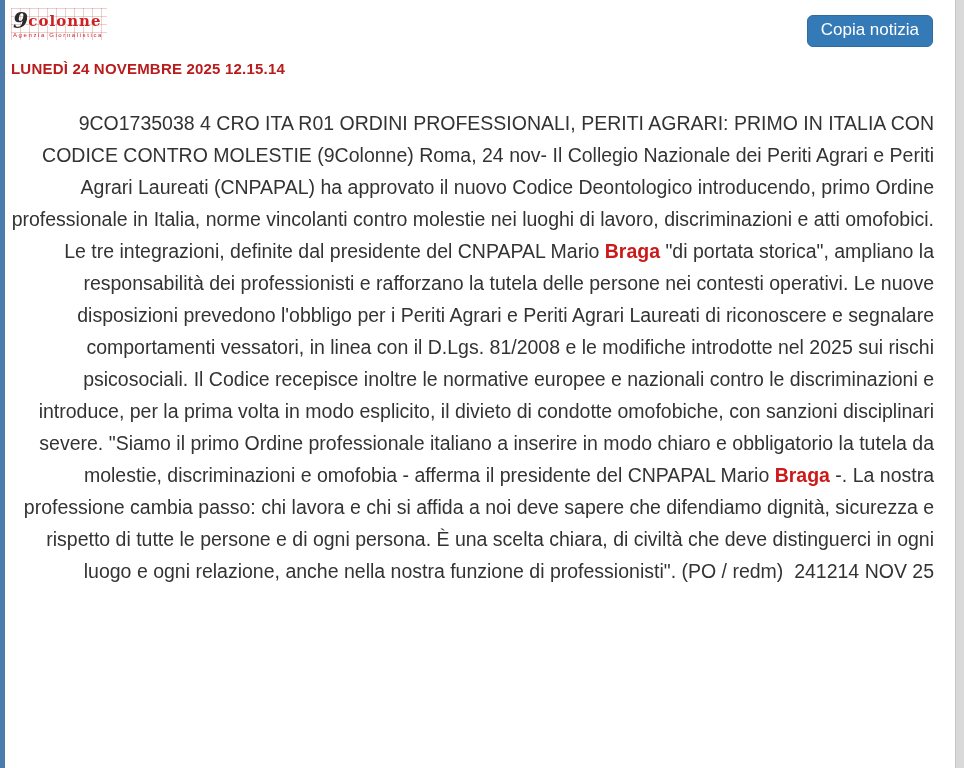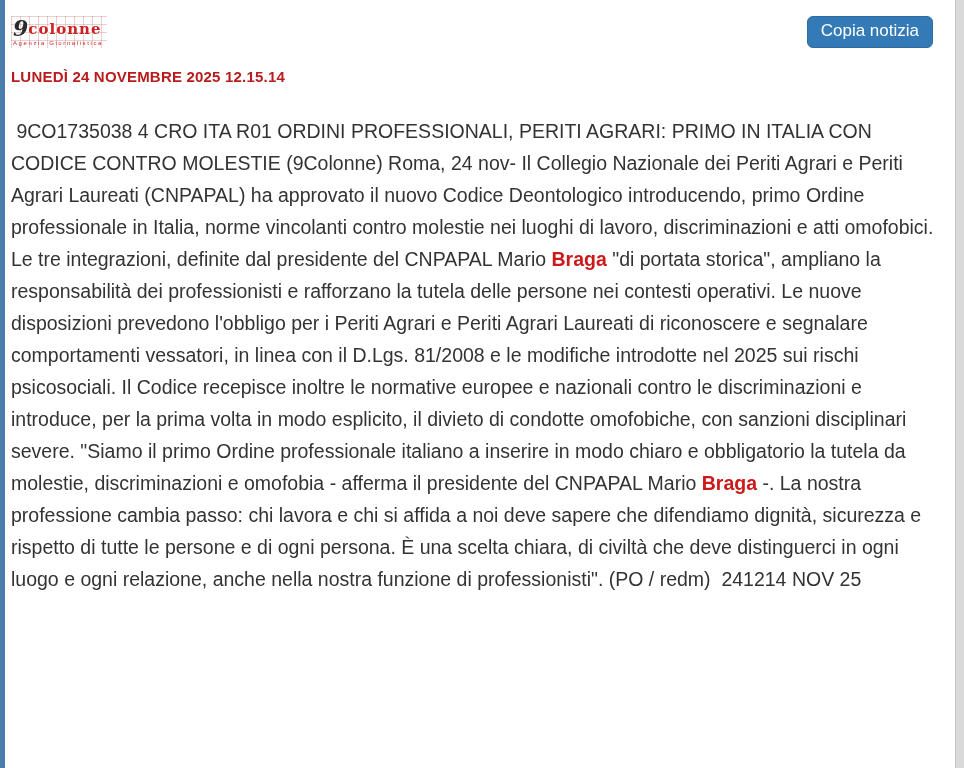--- a/index.html
+++ b/index.html
@@ -13,21 +13,21 @@
   .left-stripe {
     position: absolute; left: 0; top: 0; bottom: 0; width: 5px;
     background: var(--stripe-color, #4a7dad);
   }
   .scrollbar-track {
     position: absolute; right: 0; top: 0; bottom: 0; width: 9px;
     background: #d9d9d9; border-left: 1px solid #c6c6c6;
   }
   .content {
     position: absolute; left: 5px; top: 0; right: 10px; bottom: 0;
-    padding: 16px 20px 0 6px;
+    padding: 8px 20px 0 6px;
   }
   
   .header-row { position: relative; height: 36px; }
   .logo {
     display: inline-block;
     padding: 1px 4px 2px 2px;
     background-image:
       repeating-linear-gradient(to right, rgba(190,80,80,0.28) 0 1px, transparent 1px 9px),
       repeating-linear-gradient(to bottom, rgba(190,80,80,0.28) 0 1px, transparent 1px 8px);
     line-height: 1;
@@ -47,21 +47,21 @@
     letter-spacing: 1px;
     text-shadow: 0.5px 0.5px 0 #fff;
   }
   .logo-tagline {
     display: block;
     font-size: 6px; letter-spacing: 1.6px;
     color: var(--logo-red, #cc2222);
     margin-top: 1px;
   }
   .copy-button {
-    position: absolute; top: 0; right: 1px;
+    position: absolute; top: 7px; right: 1px;
     background: var(--accent-blue, #337ab7);
     color: #fff; border: 1px solid #2e6da4; border-radius: 6px;
     font-family: "Liberation Sans", sans-serif;
     font-size: 17px; padding: 4px 13px 6px 13px;
     cursor: pointer;
   }
   .date-line {
     margin-top: 16px;
     font-size: 15px; font-weight: bold; color: #b91c1c;
     letter-spacing: 0.2px;
@@ -70,20 +70,21 @@
     margin-top: 35px;
     font-size: 20px; font-weight: bold; color: #2e2e2e;
     line-height: 33px;
     max-width: 910px;
   }
   .body-text {
     margin-top: 30px;
     font-size: 19.5px; line-height: 32px; color: #333;
     max-width: 928px;
     white-space: pre-wrap;
+    text-align: right;
   }
   .body-text .highlight {
     color: var(--highlight-red, #cc1919);
     font-weight: bold;
   }
 </style>
 </head>
 <body style="--accent-blue: #337ab7; --highlight-red: #cc1919; --logo-red: #cc2222; --stripe-color: #4a7dad; --text-color: #333333;">
 
 <div class="left-stripe"></div>

